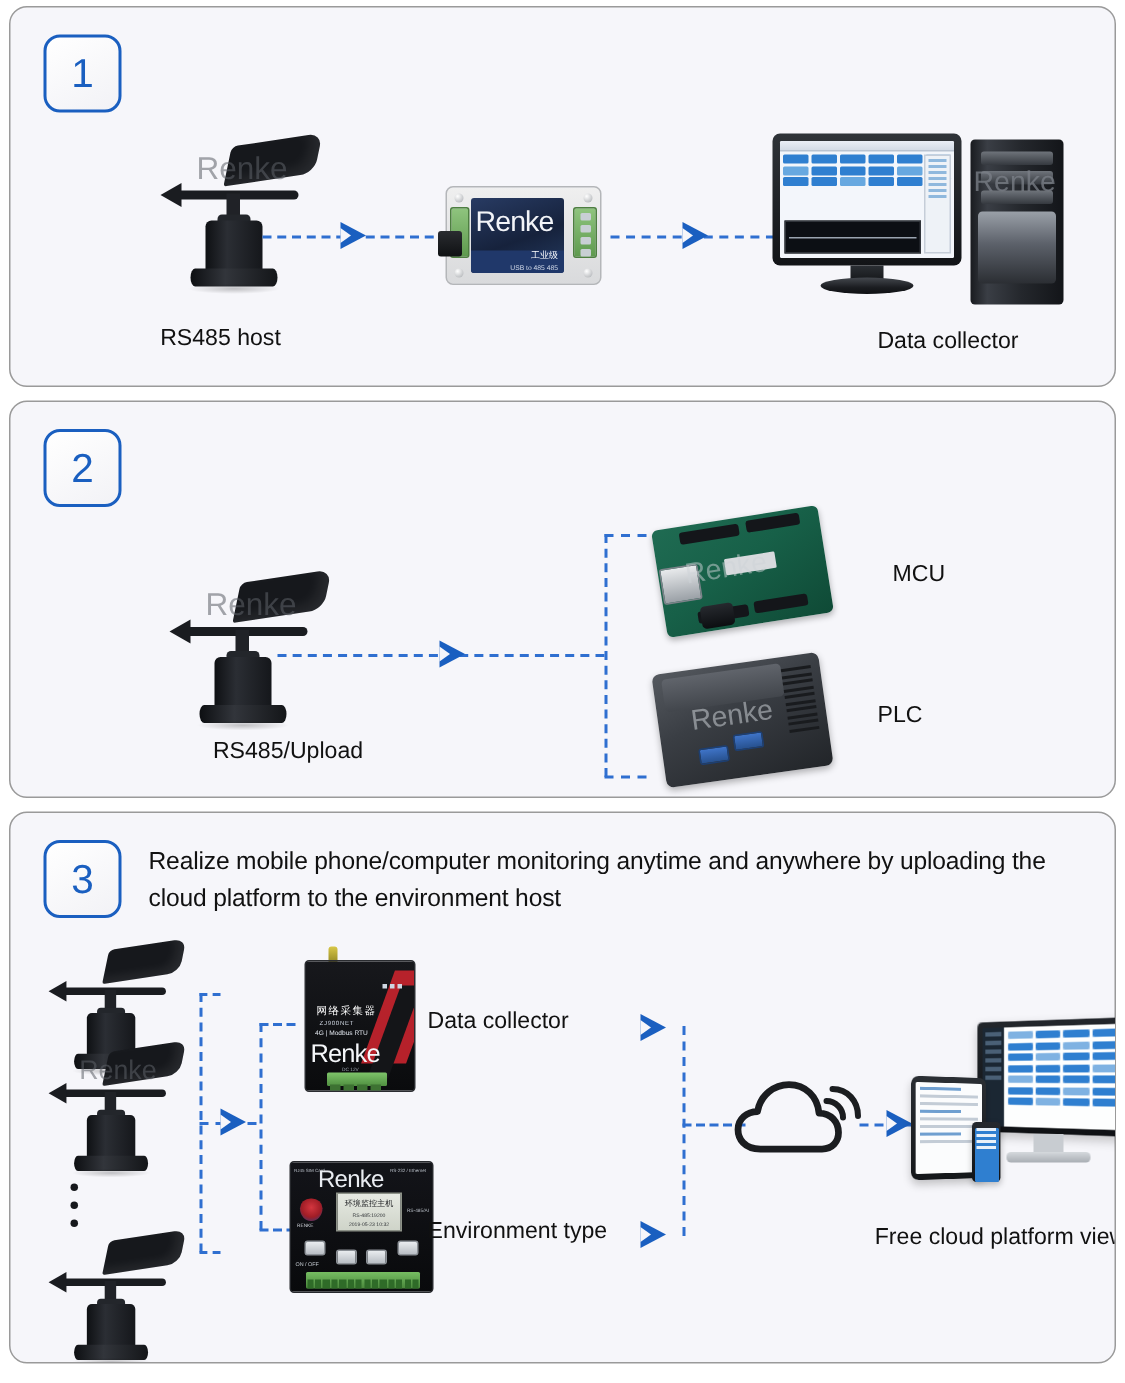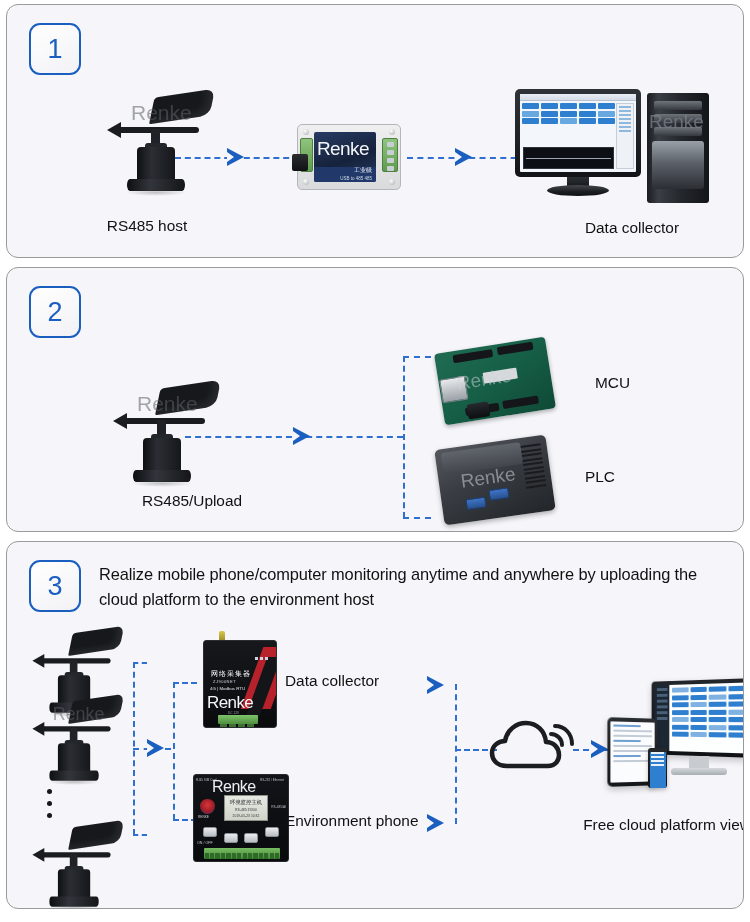--- a/index.html
+++ b/index.html
@@ -611,21 +611,21 @@
             <i></i>
             <i></i>
             <i></i>
             <i></i>
             <i></i>
             <i></i>
             <i></i>
         </div>
       </div>
     </div>
-    <div class="cap left" style="left:278px; top:268px; width:180px;">Environment phone</div>
+    <div class="cap left" style="left:278px; top:268px; width:180px;">Environment type</div>
 
     <div class="arrow notch" style="left:420px; top:134px;"></div>
     <div class="arrow notch" style="left:420px; top:272px;"></div>
     <div class="dash-v" style="left:448px; top:142px; height:140px;"></div>
     <div class="dash-h" style="left:448px; top:207px; width:42px;"></div>
 
     <div class="cloud" style="left:482px; top:172px;">
       <svg viewBox="0 0 92 62" aria-hidden="true">
         <path d="M18 52 C7 52 3 45 3 39 C3 32 9 27 16 27 C18 16 27 9 37 9 C48 9 56 17 57 28 C65 28 70 34 70 41 C70 47 66 52 59 52 Z" fill="none" stroke="#1b1d20" stroke-width="4.5" stroke-linejoin="round" stroke-linecap="round"></path>
         <path d="M62 20 C68 20 73 25 73 31" fill="none" stroke="#1b1d20" stroke-width="4" stroke-linecap="round"></path>

